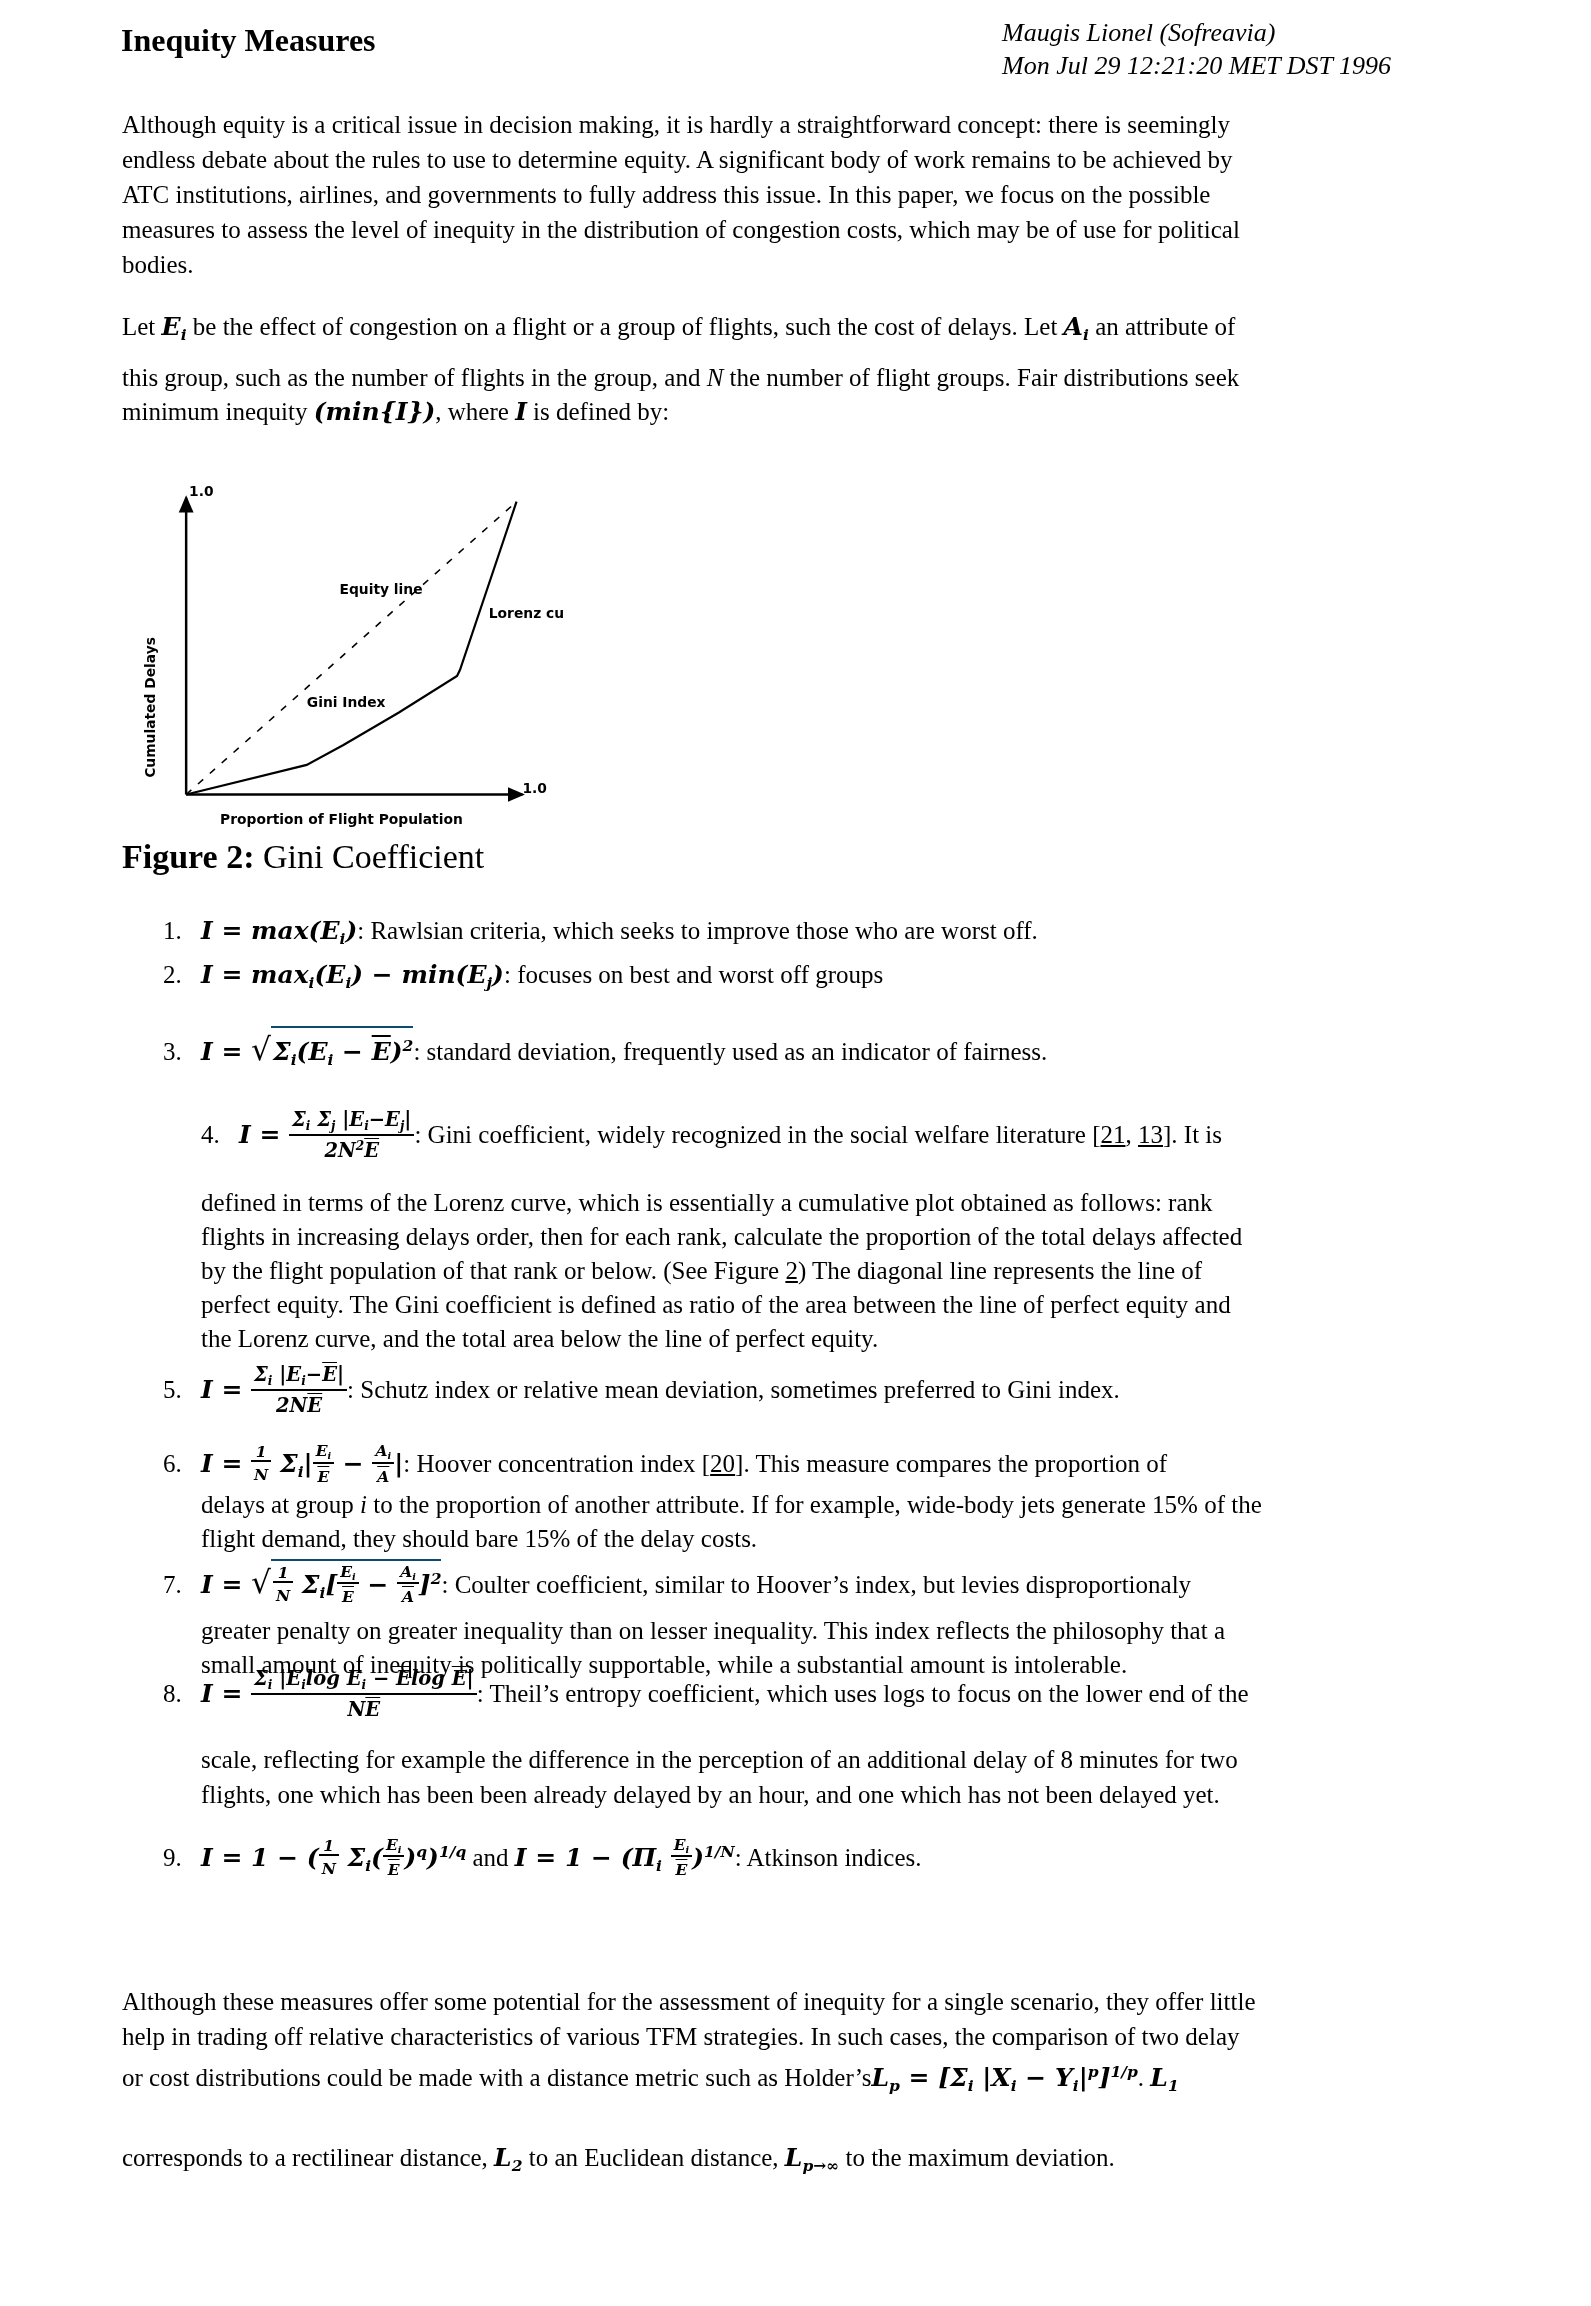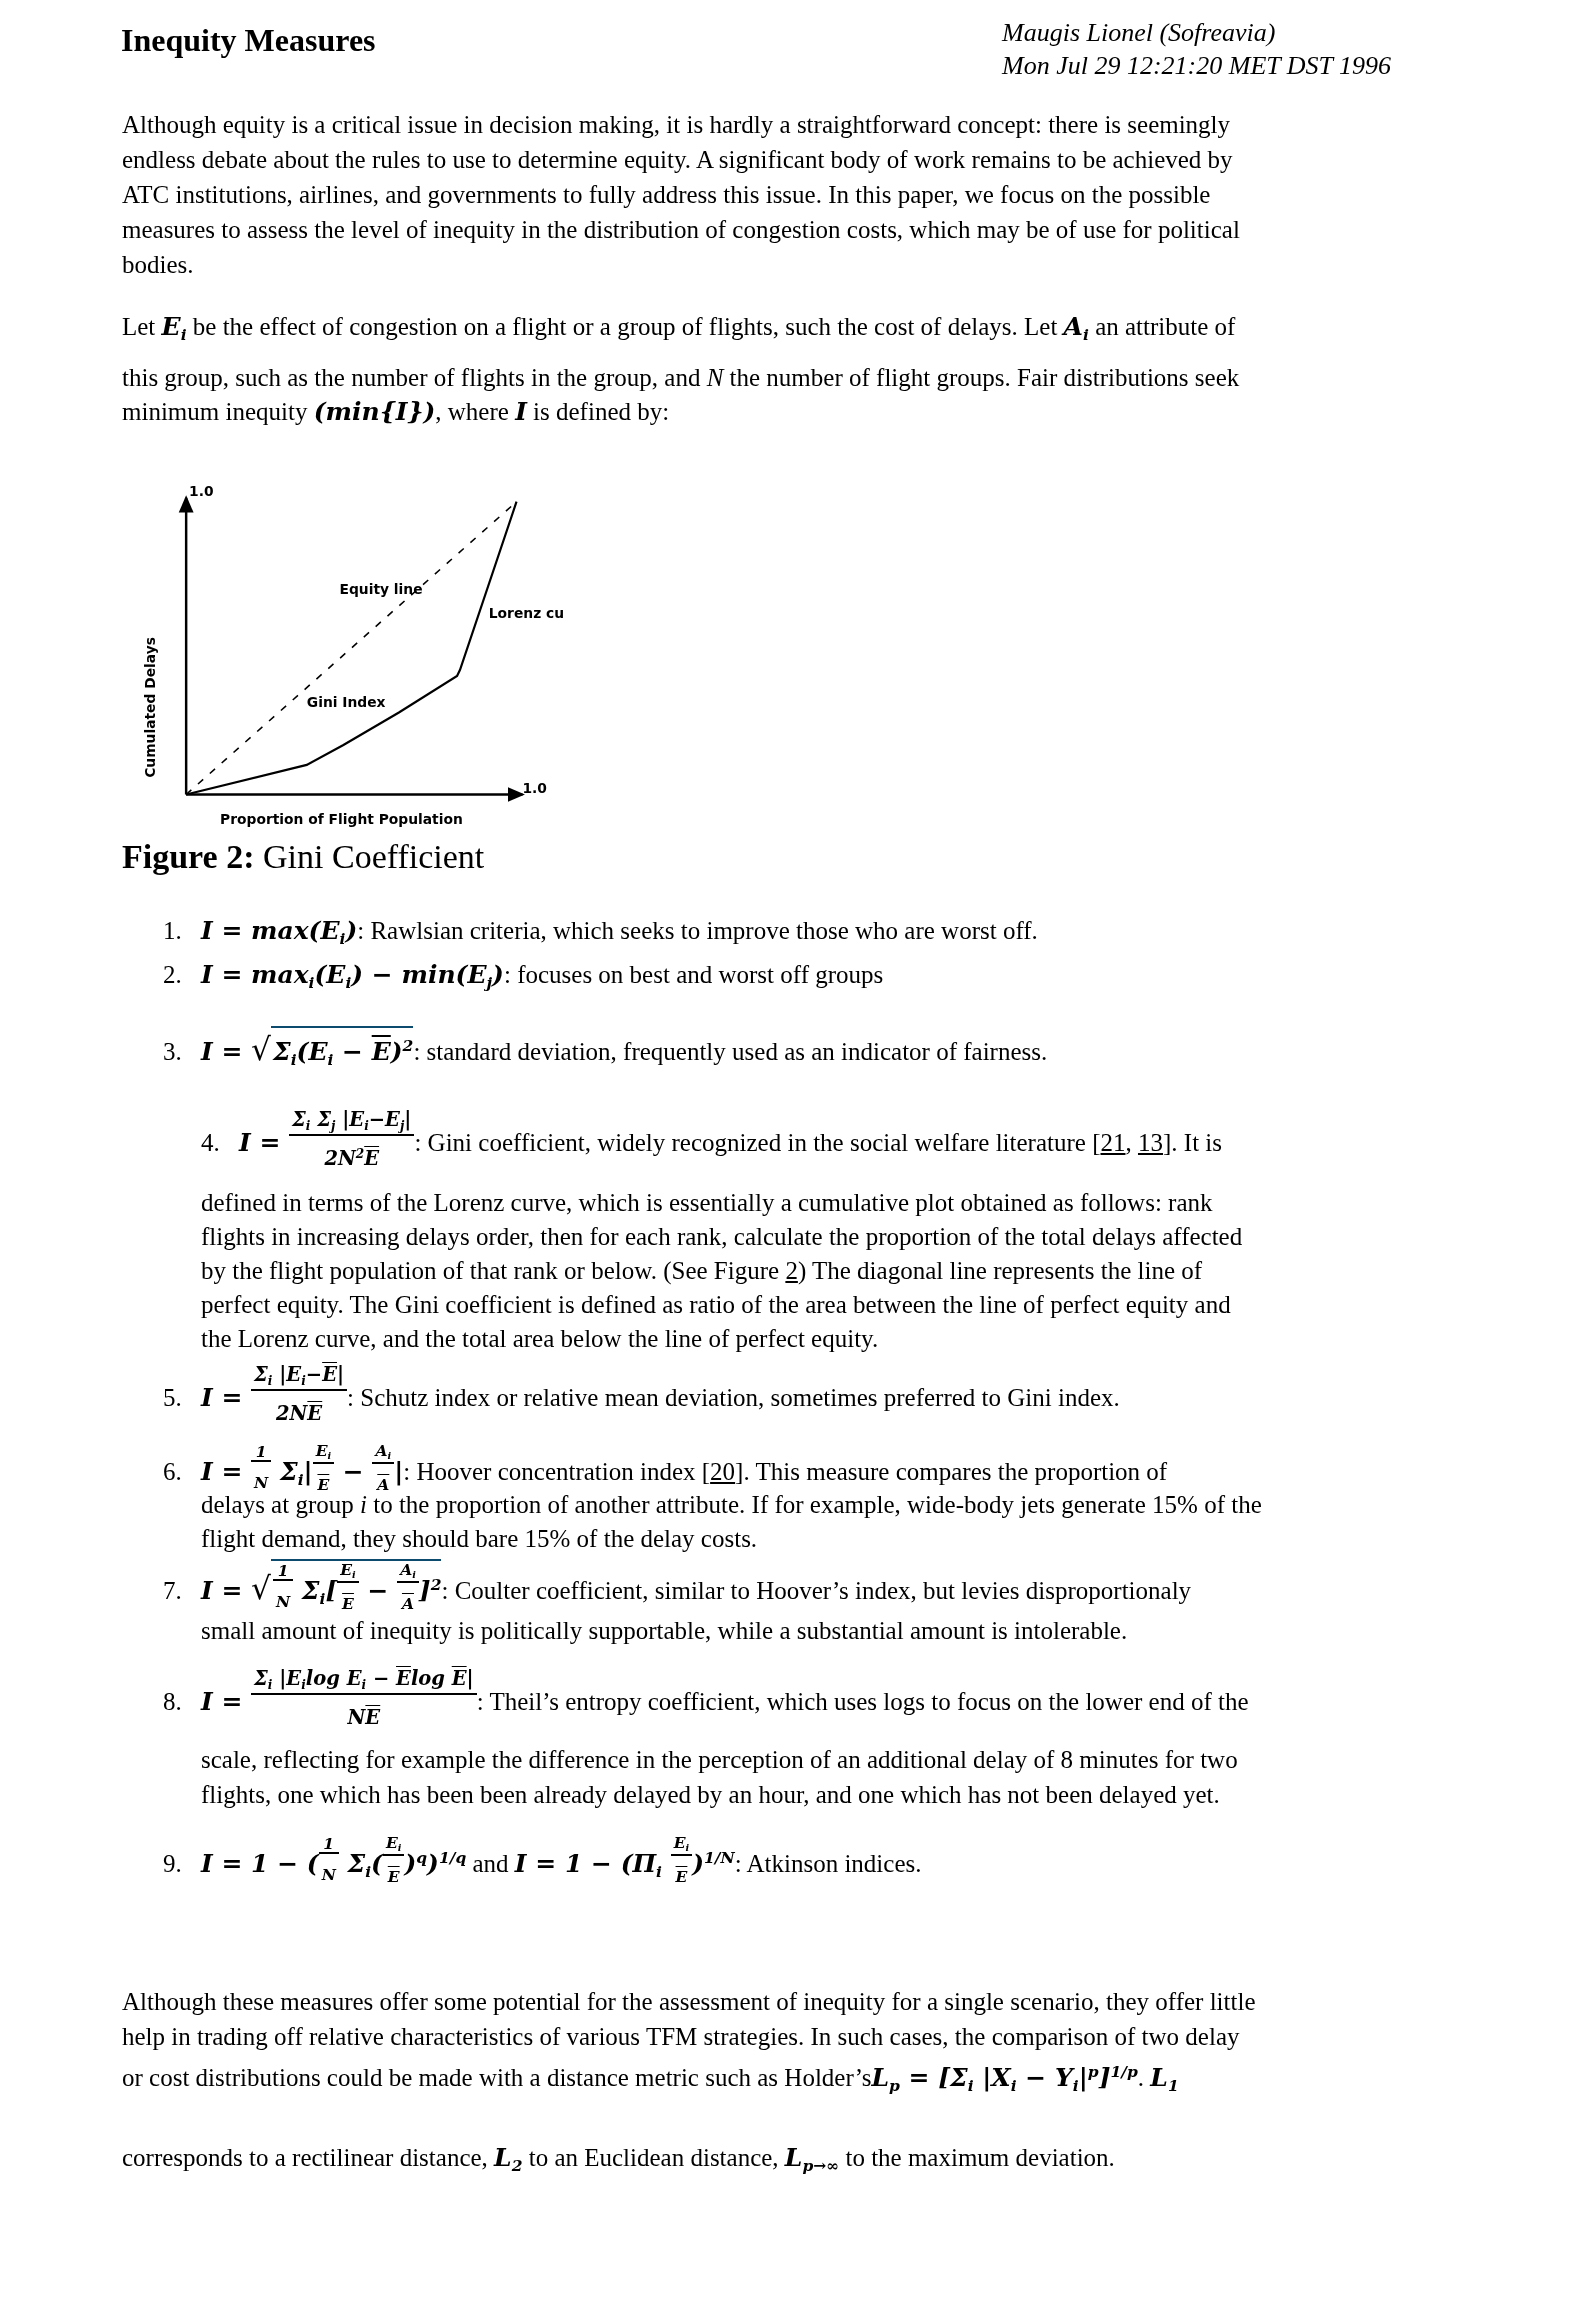--- a/index.html
+++ b/index.html
@@ -9,21 +9,21 @@
   .title { left:121px; top:22px; font-size:32px; font-weight:bold; }
   .author { left:1002px; font-size:26px; font-style:italic; }
   .p { left:122px; font-size:25px; line-height:35px; }
   .m { font-family:"DejaVu Serif","Liberation Serif",serif; font-style:italic; font-weight:bold; }
   .sub { font-size:0.62em; vertical-align:-0.35em; }
   .sup { font-size:0.62em; vertical-align:0.55em; }
   .it { font-style:italic; }
   .ul { text-decoration:underline; }
   .frac { display:inline-block; vertical-align:middle; text-align:center; font-size:0.78em; line-height:1.1; }
   .frac .num { display:block; border-bottom:2px solid #000; padding:0 3px; }
-  .frac .den { display:block; padding:12px 3px; }
+  .frac .den { display:block; padding:4px 3px; }
   .frac.sm { font-size:0.62em; }
   .bar { text-decoration:overline; }
   .sqrt { display:inline-block; border-top:2px solid #0c4a6e; padding-left:2px; }
   .rad { font-size:1.25em; font-weight:normal; }
   .num-label { display:inline-block; width:38px; }
   .caption { left:122px; top:838px; font-size:34px; }
   .caption b { font-weight:bold; }
   svg text { font-family:"DejaVu Sans","Liberation Sans",sans-serif; font-size:14px; font-weight:bold; fill:#000; }
 </style>
 </head>
@@ -116,20 +116,21 @@
 </div>
 <div class="abs p" style="top:1488px; left:201px; line-height:34px;">
   <div><span>delays at group </span><span class="it">i</span><span> to the proportion of another attribute. If for example, wide-body jets generate 15% of the</span></div>
   <div>flight demand, they should bare 15% of the delay costs.</div>
 </div>
 
 <div class="abs p" style="top:1559px; left:163px;">
   <span class="num-label">7.</span><span class="m">I = <span class="rad">√</span><span class="sqrt"><span class="frac sm"><span class="num">1</span><span class="den">N</span></span> Σ<span class="sub">i</span>[<span class="frac sm"><span class="num">E<span class="sub">i</span></span><span class="den"><span class="bar">E</span></span></span> − <span class="frac sm"><span class="num">A<span class="sub">i</span></span><span class="den"><span class="bar">A</span></span></span>]<span class="sup">2</span></span></span><span>: Coulter coefficient, similar to Hoover’s index, but levies disproportionaly</span>
 </div>
 <div class="abs p" style="top:1614px; left:201px; line-height:34px;">
+  <div>greater penalty on greater inequality than on lesser inequality. This index reflects the philosophy that a</div>
   <div>small amount of inequity is politically supportable, while a substantial amount is intolerable.</div>
 </div>
 
 <div class="abs p" style="top:1668px; left:163px;">
   <span class="num-label">8.</span><span class="m">I = <span class="frac"><span class="num">Σ<span class="sub">i</span> |E<span class="sub">i</span>log E<span class="sub">i</span> − <span class="bar">E</span>log <span class="bar">E</span>|</span><span class="den">N<span class="bar">E</span></span></span></span><span>: Theil’s entropy coefficient, which uses logs to focus on the lower end of the</span>
 </div>
 <div class="abs p" style="top:1742px; left:201px; line-height:35px;">
   <div>scale, reflecting for example the difference in the perception of an additional delay of 8 minutes for two</div>
   <div>flights, one which has been been already delayed by an hour, and one which has not been delayed yet.</div>
 </div>

